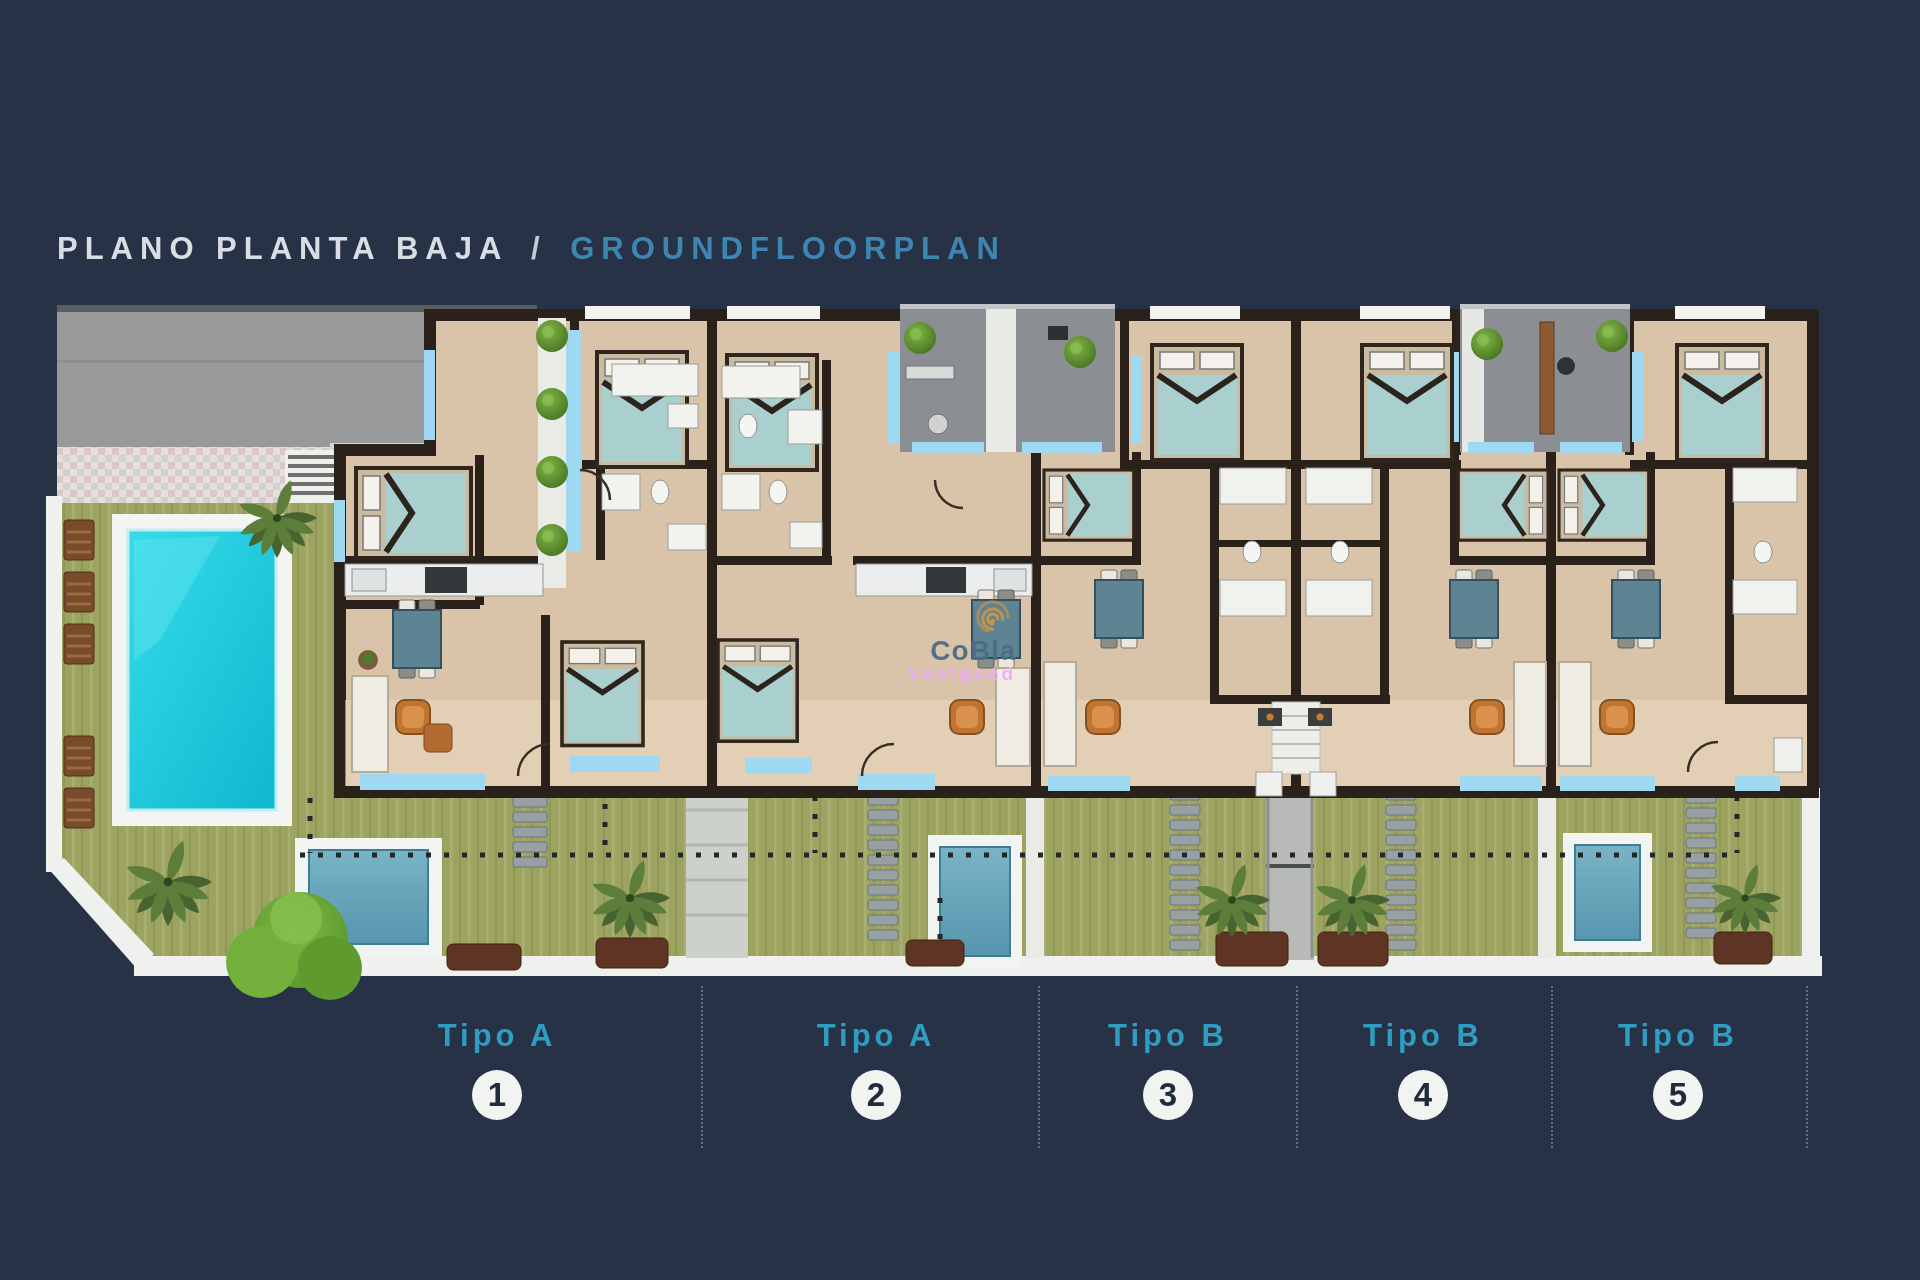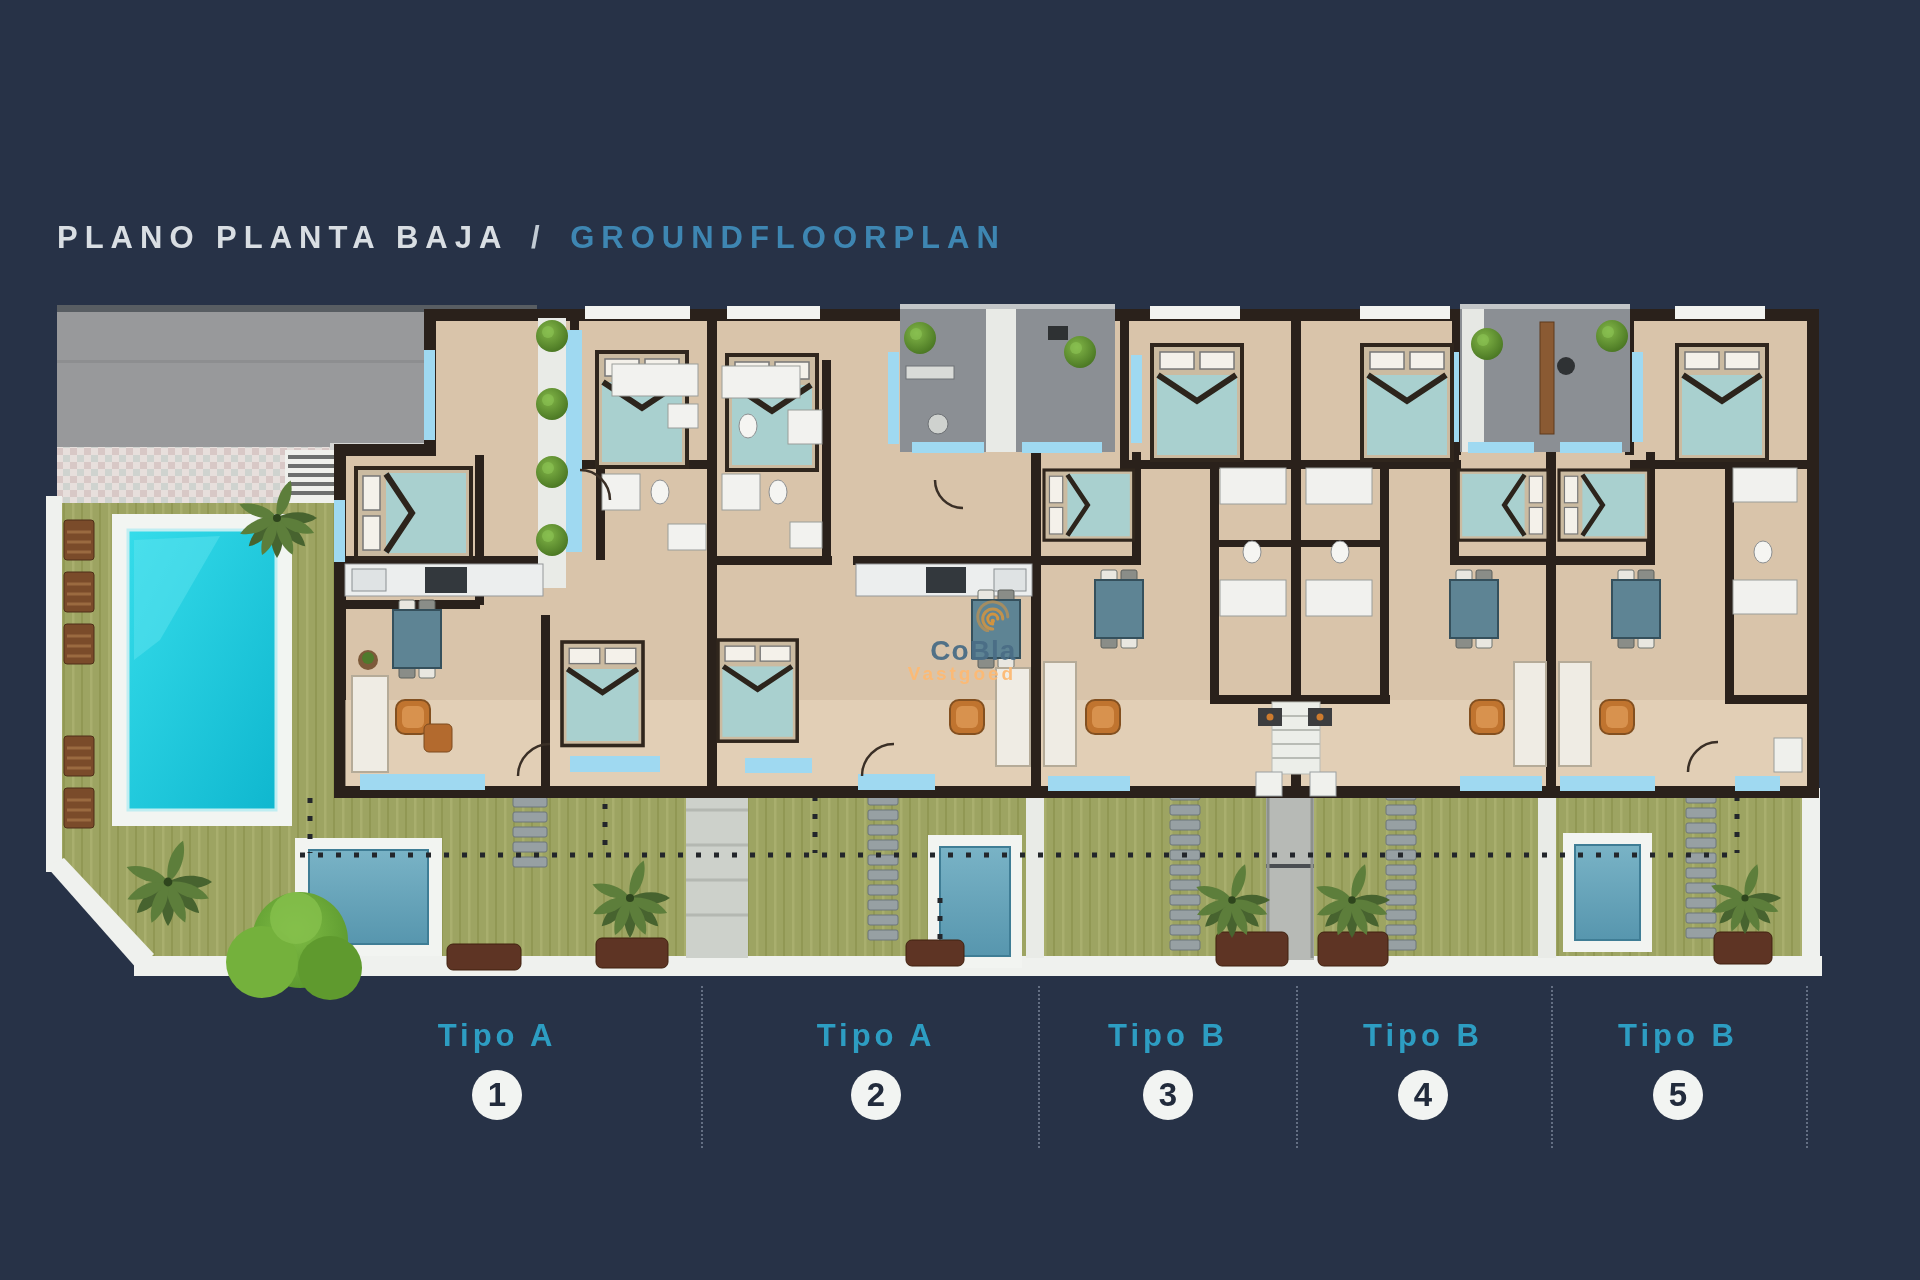--- a/index.html
+++ b/index.html
@@ -2,33 +2,33 @@
 <html><head>
 <meta charset="utf-8">
 <style>
   html,body{margin:0;padding:0;}
   body{
     width:1920px;height:1280px;position:relative;overflow:hidden;
     background:#273247;
     font-family:"Liberation Sans","DejaVu Sans",sans-serif;
   }
   .page-title{
-    position:absolute;left:57px;top:220px;white-space:nowrap;
+    position:absolute;left:57px;top:231px;white-space:nowrap;
     font-size:31px;font-weight:bold;letter-spacing:7px;color:#d9dee3;
   }
   .page-title .t-es{color:#d9dee3;}
   .page-title .t-sep{color:#c2cbd4;margin:0 8px;}
   .page-title .t-en{color:#3e86b2;}
   .plan-svg{position:absolute;left:0;top:0;}
   .watermark{
     position:absolute;left:962px;top:598px;transform:translateX(-50%);
     text-align:right;z-index:5;opacity:.95;line-height:1.05;
   }
   .wm-name{font-size:28px;font-weight:bold;color:#4a6d86;letter-spacing:1px;}
-  .wm-tag{font-size:19px;font-weight:bold;color:#fdba74;letter-spacing:3px;margin-top:-1px;}
+  .wm-tag{font-size:19px;font-weight:bold;color:#f0abfc;letter-spacing:3px;margin-top:-1px;}
   .unit-label{
     position:absolute;top:1018px;width:180px;margin-left:-90px;
     text-align:center;z-index:6;
   }
   .unit-type{font-size:31px;font-weight:bold;letter-spacing:4px;}
   .unit-label:nth-of-type(-n+2) .unit-type{color:#e2e6e9;}
   .unit-label:nth-of-type(n+3) .unit-type{color:#2d9dc2;}
   .unit-circle{
     width:50px;height:50px;margin:16px auto 0;border-radius:50%;
     background:#f2f4f2;color:#222b3c;font-size:33px;font-weight:bold;

